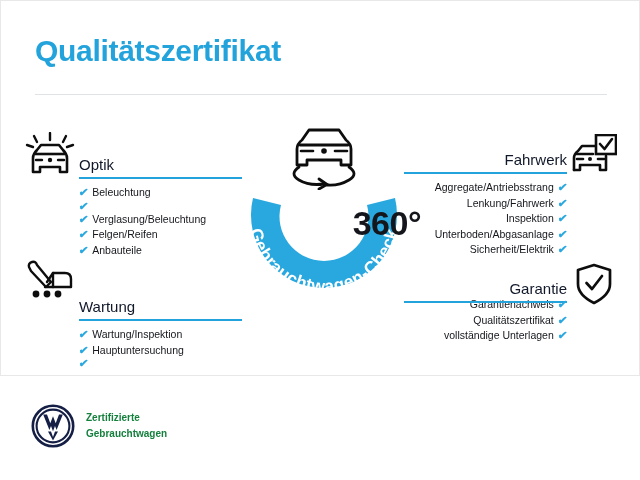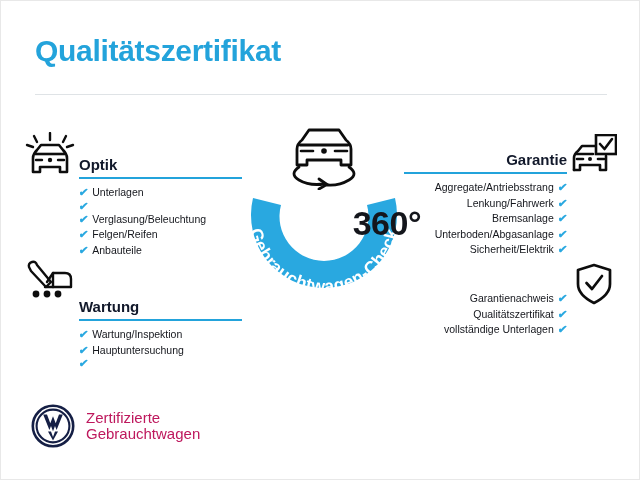--- a/index.html
+++ b/index.html
@@ -11,21 +11,21 @@
     width: 640px;
     height: 480px;
     font-family: "Liberation Sans", sans-serif;
     position: relative;
     overflow: hidden;
   }
   #page {
     position: absolute;
     left: 0; top: 0;
     width: 640px;
-    height: 480px;
+    height: 376px;
     background: #ffffff;
     box-sizing: border-box;
     border: 1px solid #e8e8e8;
   }
 
   
   .page-title {
     position: absolute;
     left: 34px;
     top: 33px;
@@ -49,21 +49,21 @@
     position: absolute;
   }
   .sec-head {
     position: relative;
     height: 26px;
   }
   .sec-title {
     position: absolute;
     bottom: 0px;
     font-size: 15px;
-    font-weight: bold;
+    font-weight: normal;
     color: #11182a;
     white-space: nowrap;
     line-height: 16px;
   }
   .sec-rule {
     position: absolute;
     height: 2px;
     background: #23a3db;
   }
   .sec-list {
@@ -102,21 +102,21 @@
 
   
   #sec-optik    { left: 78px;  top: 146px; width: 163px; }
   #sec-wartung  { left: 78px;  top: 288px; width: 163px; }
   #sec-technik  { left: 403px; top: 141px; width: 163px; }
   #sec-garantie { left: 403px; top: 270px; width: 163px; }
 
   #sec-optik .sec-list    { margin-top: 12px; }
   #sec-wartung .sec-list  { margin-top: 12px; }
   #sec-technik .sec-list  { margin-top: 12px; }
-  #sec-garantie .sec-list { margin-top: 20px; }
+  #sec-garantie .sec-list { margin-top: 0; }
 
   
   .sec-icon {
     position: absolute;
   }
   #icon-optik    { left: 24px;  top: 131px; }
   #icon-wartung  { left: 24px;  top: 259px; }
   #icon-technik  { left: 568px; top: 133px; }
   #icon-garantie { left: 573px; top: 261px; }
 
@@ -149,23 +149,23 @@
   
   #footer {
     position: absolute;
     left: 30px;
     top: 403px;
     display: flex;
     align-items: center;
     gap: 11px;
   }
   #footer .vw-text {
-    font-size: 15px;
-    font-weight: normal;
-    color: #be185d;
+    font-size: 10px;
+    font-weight: bold;
+    color: #15803d;
     line-height: 16px;
     white-space: nowrap;
   }
 </style>
 </head>
 <body>
 
 <div id="page">
 
   <div class="page-title">Qualitätszertifikat</div>
@@ -230,21 +230,21 @@
   </div>
 
   <div class="section left" id="sec-optik">
     <div class="sec-head">
       <div class="sec-title">Optik</div>
       <div class="sec-rule"></div>
     </div>
     <ul class="sec-list">
       <li>
           <span class="chk">✔</span>
-          <span>Unterlagen</span>
+          <span>Beleuchtung</span>
         </li>
       <li>
           <span class="chk">✔</span>
         </li>
       <li>
           <span class="chk">✔</span>
           <span>Verglasung/Beleuchtung</span>
         </li>
       <li>
           <span class="chk">✔</span>
@@ -272,48 +272,52 @@
           <span>Hauptuntersuchung</span>
         </li>
       <li>
           <span class="chk">✔</span>
         </li>
     </ul>
   </div>
 
   <div class="section right" id="sec-technik">
     <div class="sec-head">
+      <div class="sec-title">Fahrwerk</div>
+      <div class="sec-rule"></div>
+    </div>
+    <ul class="sec-list">
+      <li>
+          <span>Aggregate/Antriebsstrang</span>
+          <span class="chk">✔</span>
+        </li>
+      <li>
+          <span>Lenkung/Fahrwerk</span>
+          <span class="chk">✔</span>
+        </li>
+      <li>
+          <span>Inspektion</span>
+          <span class="chk">✔</span>
+        </li>
+      <li>
+          <span>Unterboden/Abgasanlage</span>
+          <span class="chk">✔</span>
+        </li>
+      <li>
+          <span>Sicherheit/Elektrik</span>
+          <span class="chk">✔</span>
+        </li>
+    </ul>
+  </div>
+
+  <div class="section right" id="sec-garantie">
+    <div class="sec-head">
       <div class="sec-title">Garantie</div>
       <div class="sec-rule"></div>
     </div>
-    <ul class="sec-list">
-      <li>
-          <span>Aggregate/Antriebsstrang</span>
-          <span class="chk">✔</span>
-        </li>
-      <li>
-          <span>Lenkung/Fahrwerk</span>
-          <span class="chk">✔</span>
-        </li>
-      <li>
-          <span>Bremsanlage</span>
-          <span class="chk">✔</span>
-        </li>
-      <li>
-          <span>Unterboden/Abgasanlage</span>
-          <span class="chk">✔</span>
-        </li>
-      <li>
-          <span>Sicherheit/Elektrik</span>
-          <span class="chk">✔</span>
-        </li>
-    </ul>
-  </div>
-
-  <div class="section right" id="sec-garantie">
     <ul class="sec-list">
       <li>
           <span>Garantienachweis</span>
           <span class="chk">✔</span>
         </li>
       <li>
           <span>Qualitätszertifikat</span>
           <span class="chk">✔</span>
         </li>
       <li>

